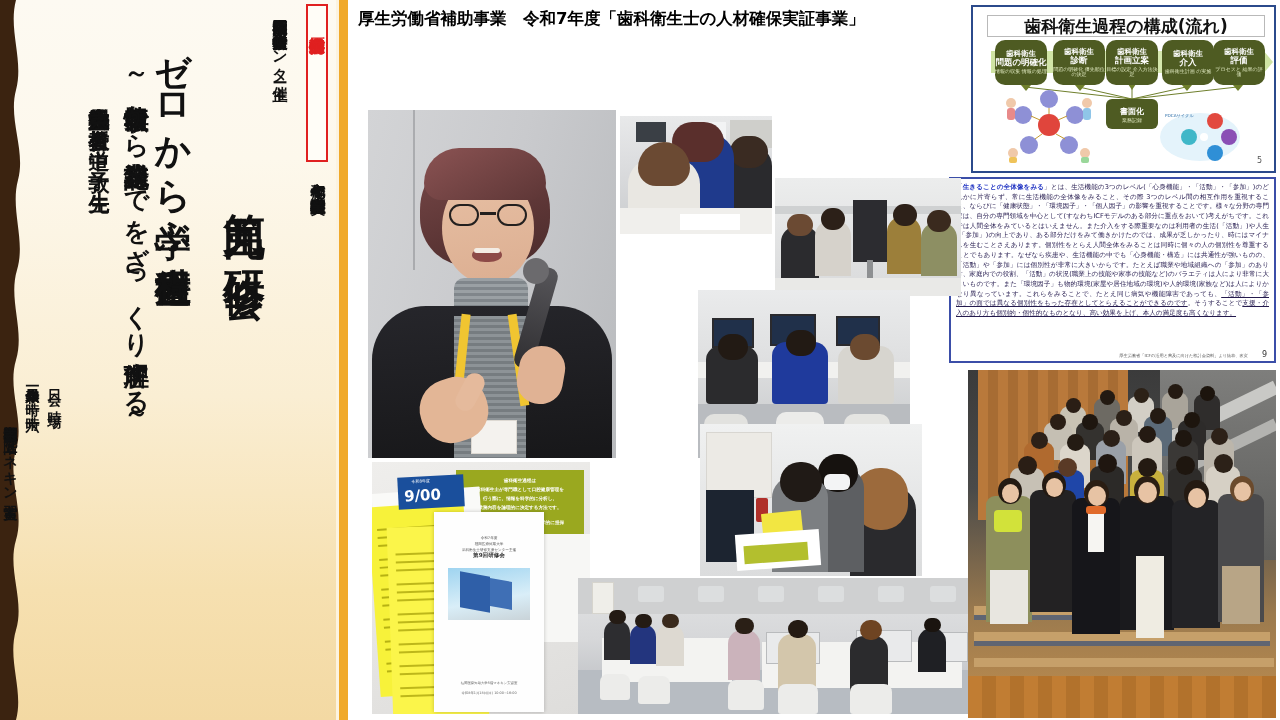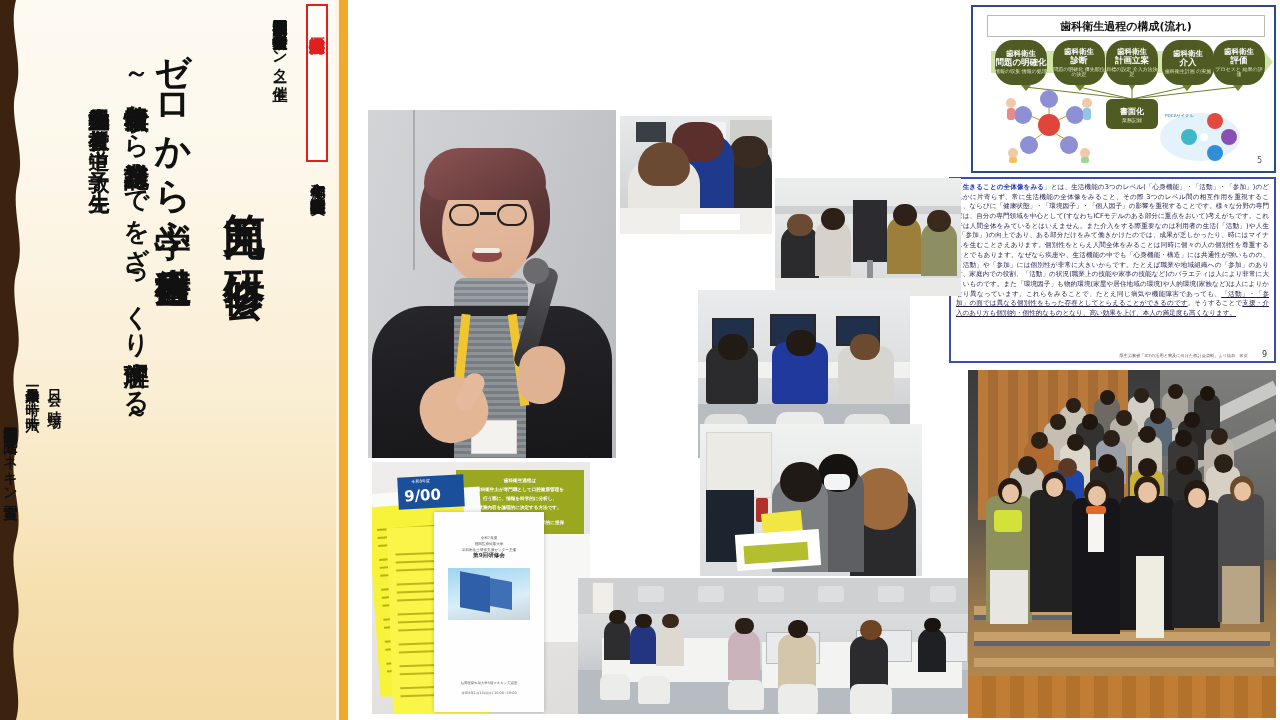--- a/index.html
+++ b/index.html
@@ -87,34 +87,34 @@
 
   
   #diagram {
     position: absolute; left: 971px; top: 5px; width: 305px; height: 168px;
     border: 2px solid #2b4a8b; background: #ffffff; overflow: hidden;
   }
   #diagram-title {
     position: absolute; left: 14px; top: 8px; width: 278px; height: 22px;
     border: 1px solid #b9b9b9; background:#fff;
     display:flex; align-items:center; justify-content:center;
-    font-size: 11px; font-weight: bold; color:#111;
+    font-size: 17px; font-weight: bold; color:#111;
   }
   #diagram-arrow {
     position:absolute; left:18px; top:44px; width:272px; height:22px;
     background: linear-gradient(to right,#cfe3a3,#d9ebb4);
   }
   #diagram-arrowhead {
     position:absolute; left:284px; top:36px; width:0;height:0;
     border-top:19px solid transparent; border-bottom:19px solid transparent;
     border-left:16px solid #cfe3a3;
   }
   .dg-box {
     position:absolute; top:33px; width:52px; height:45px;
-    background:#4e5b22; border-radius:18px; color:#fff;
+    background:#4e5b22; border-radius:10px; color:#fff;
     display:flex; flex-direction:column; align-items:center; justify-content:center;
     text-align:center; line-height:1.05;
   }
   .dg-box .t1 { font-size:7.5px; font-weight:bold; }
   .dg-box .t2 { font-size:8.5px; font-weight:bold; }
   .dg-box .t3 { font-size:5px; color:#dfe8bf; margin-top:2px; }
   #dg0{left:22px;} #dg1{left:80px;} #dg2{left:133px;} #dg3{left:189px;} #dg4{left:240px;}
   #dg-doc {
     position:absolute; left:133px; top:92px; width:52px; height:30px;
     background:#4e5b22; border-radius:6px; color:#fff;
@@ -324,20 +324,21 @@
 
     <div id="place-label">
       <span class="vtext">会　場</span>
     </div>
     <div id="place-val">
       <span class="vtext">福岡医療短期大学　五階マネキン実習室</span>
     </div>
   </div>
 
   <div id="header-block">
+    <div id="header-line1">厚生労働省補助事業　令和7年度「歯科衛生士の人材確保実証事業」</div>
   </div>
 
   <div id="diagram">
     <div id="diagram-title">歯科衛生過程の構成(流れ)</div>
     <div id="diagram-arrow"></div>
     <div id="diagram-arrowhead"></div>
 
     <svg id="dg-lines" viewBox="0 0 305 168">
       <g stroke="#6f7f2c" stroke-width="1" fill="none">
         <path d="M159,92 L52,80"></path>

